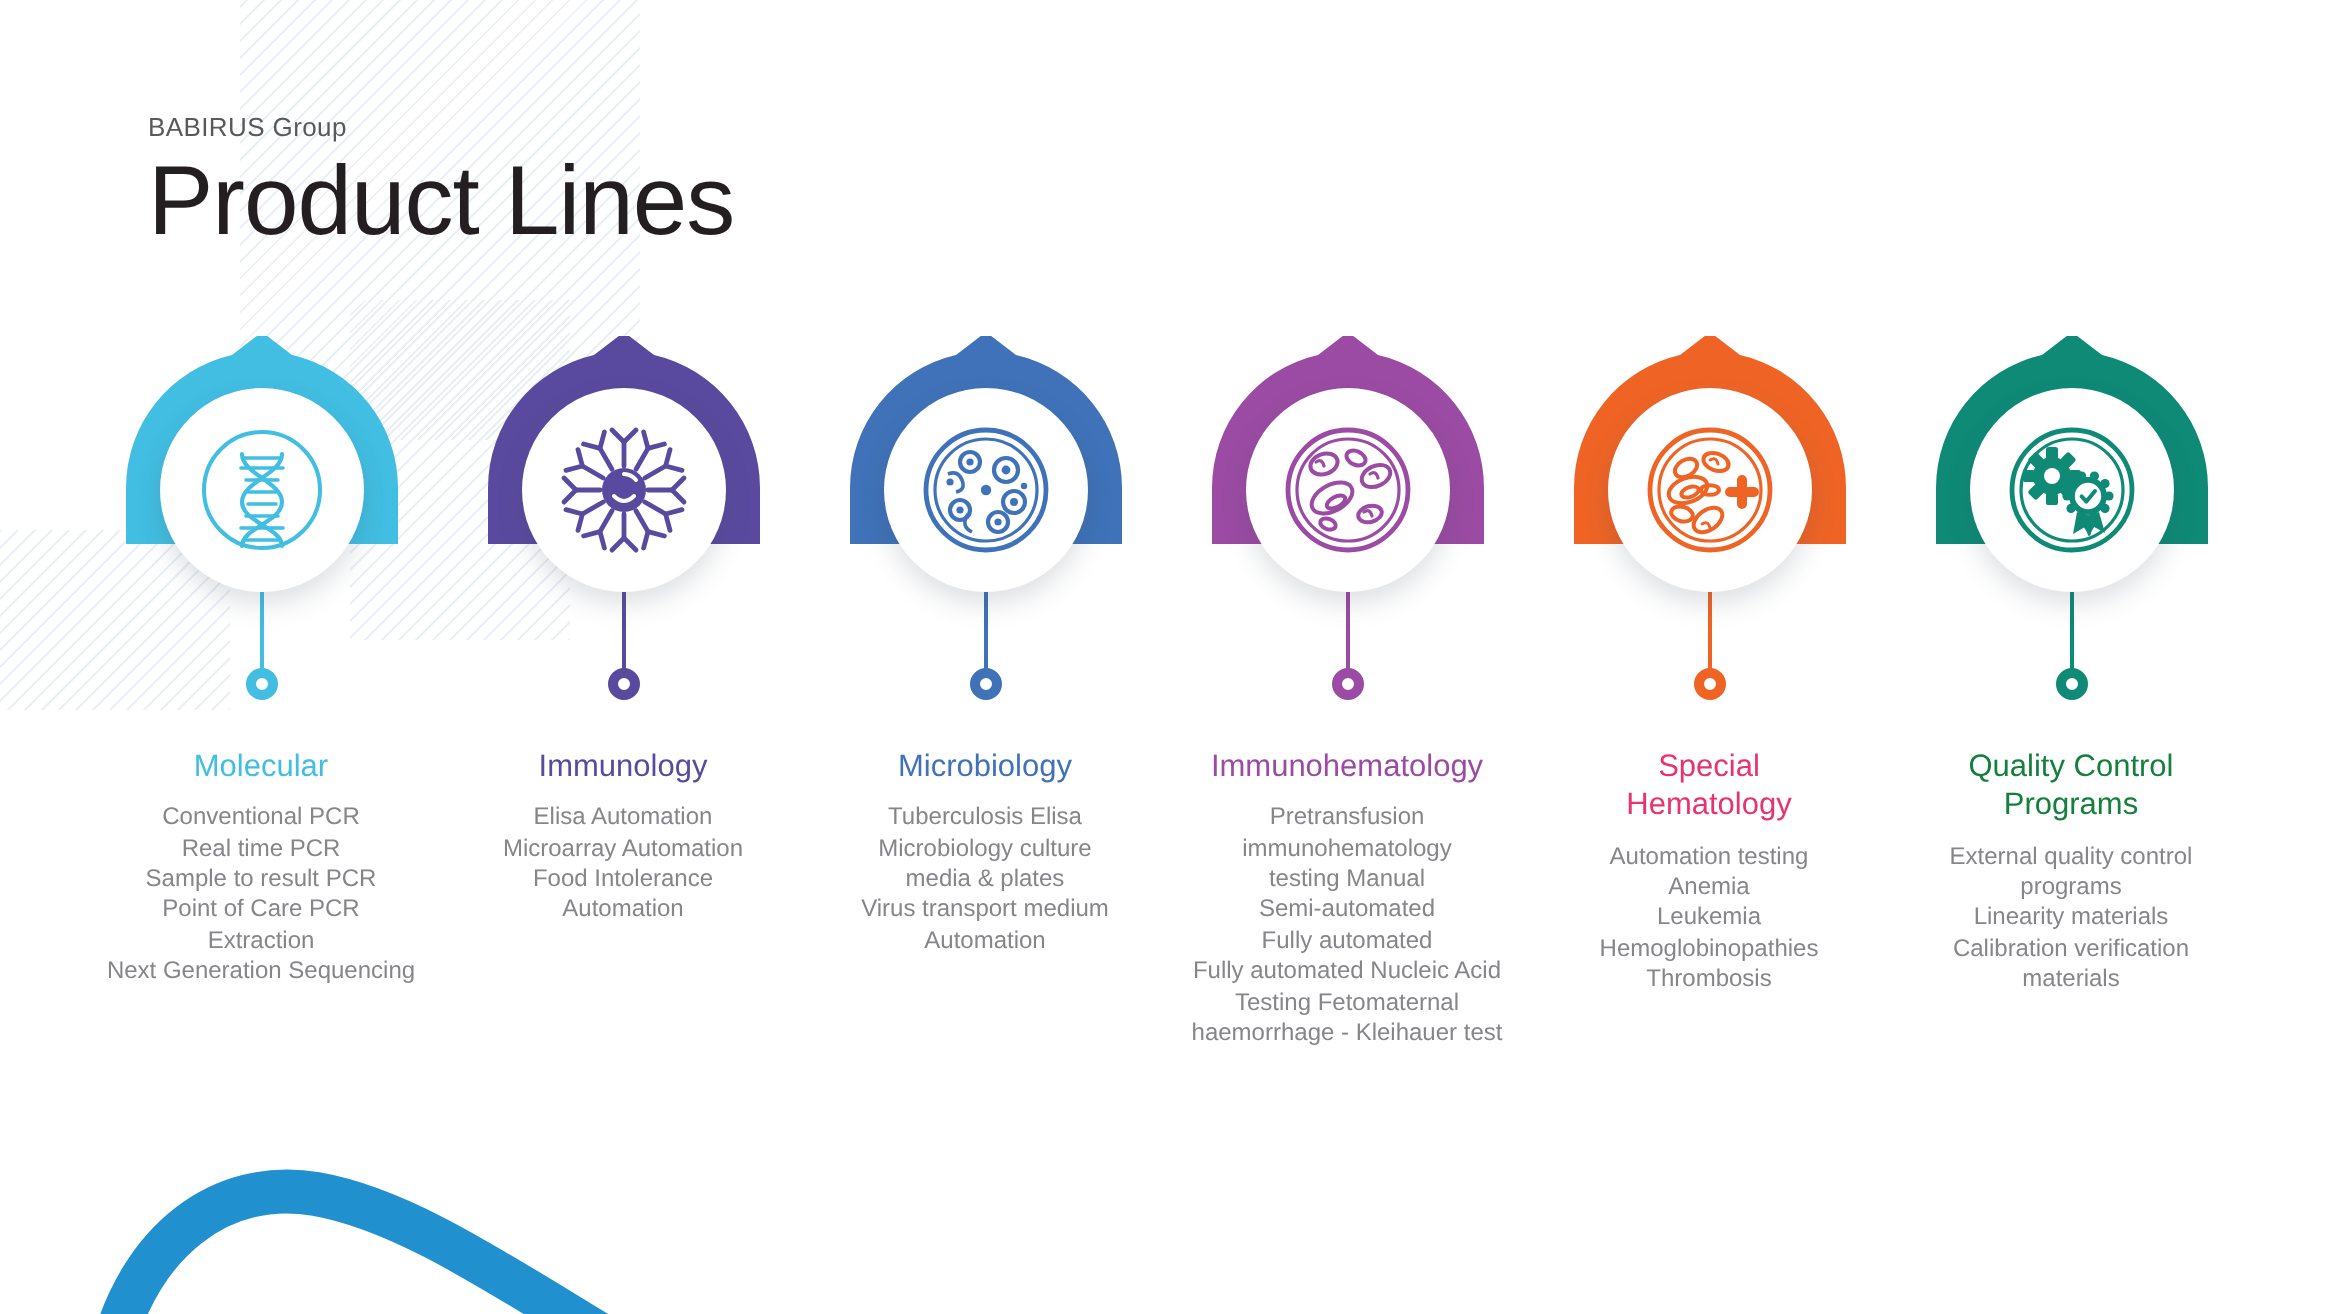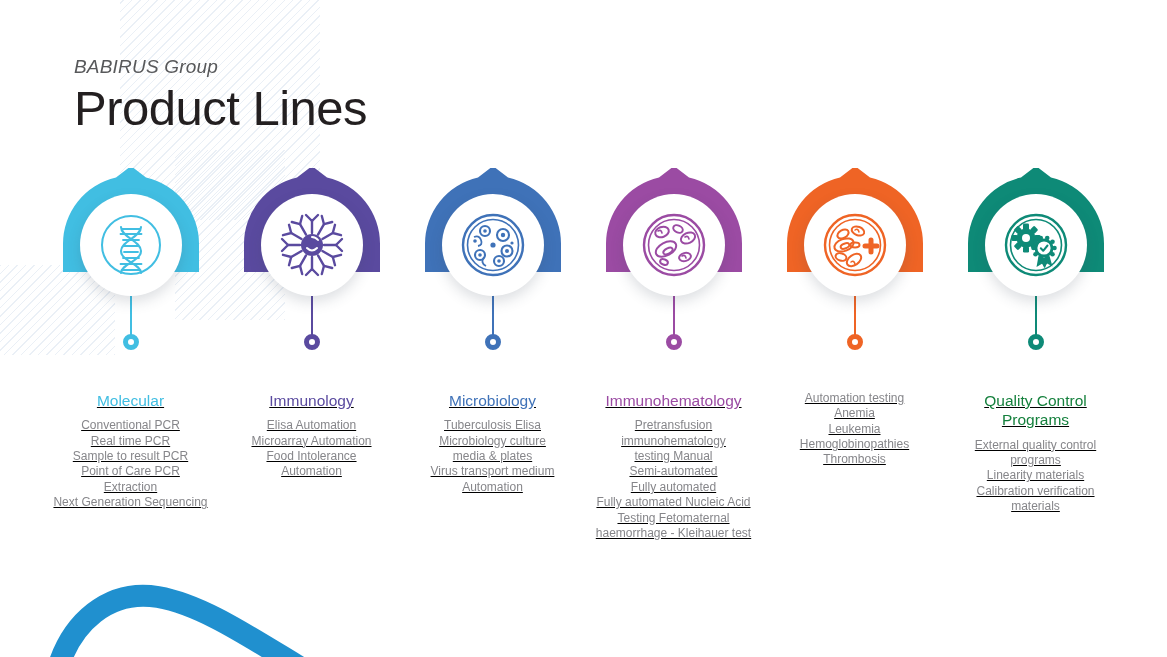--- a/index.html
+++ b/index.html
@@ -22,21 +22,21 @@
       rgba(255,255,255,0) 6px);
   }
   #deco-stripe-top { top: -40px; left: 120px; width: 200px; height: 260px; transform: rotate(0deg); }
   #deco-stripe-mid { top: 150px; left: 175px; width: 110px; height: 170px; }
   #deco-stripe-left { top: 265px; left: -20px; width: 135px; height: 90px; }
   #deco-swoosh { left: 40px; top: 575px; width: 300px; height: 120px; }
 
   
   #header { position: absolute; left: 74px; top: 56px; }
   #brand {
-    font-size: 19px; color: #58595b; letter-spacing: 0.2px; line-height: 1.2; font-style: italic;
+    font-size: 13px; color: #58595b; letter-spacing: 0.2px; line-height: 1.2;
   }
   #page-title {
     font-size: 49px; color: #231f20; font-weight: 300;
     line-height: 1.12; margin-top: 2px; letter-spacing: -0.5px;
   }
 
   
   #columns {
     position: absolute; left: 40px; top: 168px; width: 1090px; height: 420px;
     display: flex; align-items: flex-start;
@@ -61,21 +61,21 @@
 
   .stem {
     position: absolute; left: 69px; top: 126px; width: 2px; height: 44px; z-index: 1;
   }
   .ring {
     position: absolute; left: 62px; top: 166px; width: 16px; height: 16px;
     border-radius: 50%; border-style: solid; border-width: 5px; background: #fff; z-index: 2;
   }
 
   
-  .col-text { width: 196px; text-align: center; margin-top: 23px; text-decoration: underline; }
+  .col-text { width: 196px; text-align: center; margin-top: 6px; }
   .col-title {
     font-size: 15.5px; line-height: 1.25; font-weight: 400; margin-bottom: 8px;
   }
   .col-items { list-style: none; }
   .col-items li {
     font-size: 12px; line-height: 1.28; color: #86868a; white-space: nowrap;
   }
 </style>
 </head>
 <body>
@@ -309,20 +309,21 @@
         <ellipse cx="37" cy="53" rx="8" ry="5" transform="rotate(-35 37 53)"></ellipse>
         <path d="M34 55 q3 -2 4 2" stroke-width="1.5"></path>
         <path d="M54 33 v12 M48 39 h12" stroke-width="5"></path>
       </svg>
             </span>
       </div>
       <div class="stem" style="background:#ef6425"></div>
       <div class="ring" style="border-color:#ef6425"></div>
     </div>
     <div class="col-text">
+      <div class="col-title" style="color:#e8336e"><span>Special</span><br><span>Hematology</span></div>
       <ul class="col-items">
             <li>Automation testing</li>
             <li>Anemia</li>
             <li>Leukemia</li>
             <li>Hemoglobinopathies</li>
             <li>Thrombosis</li>
           </ul>
     </div>
       </div>
       <div class="col">

